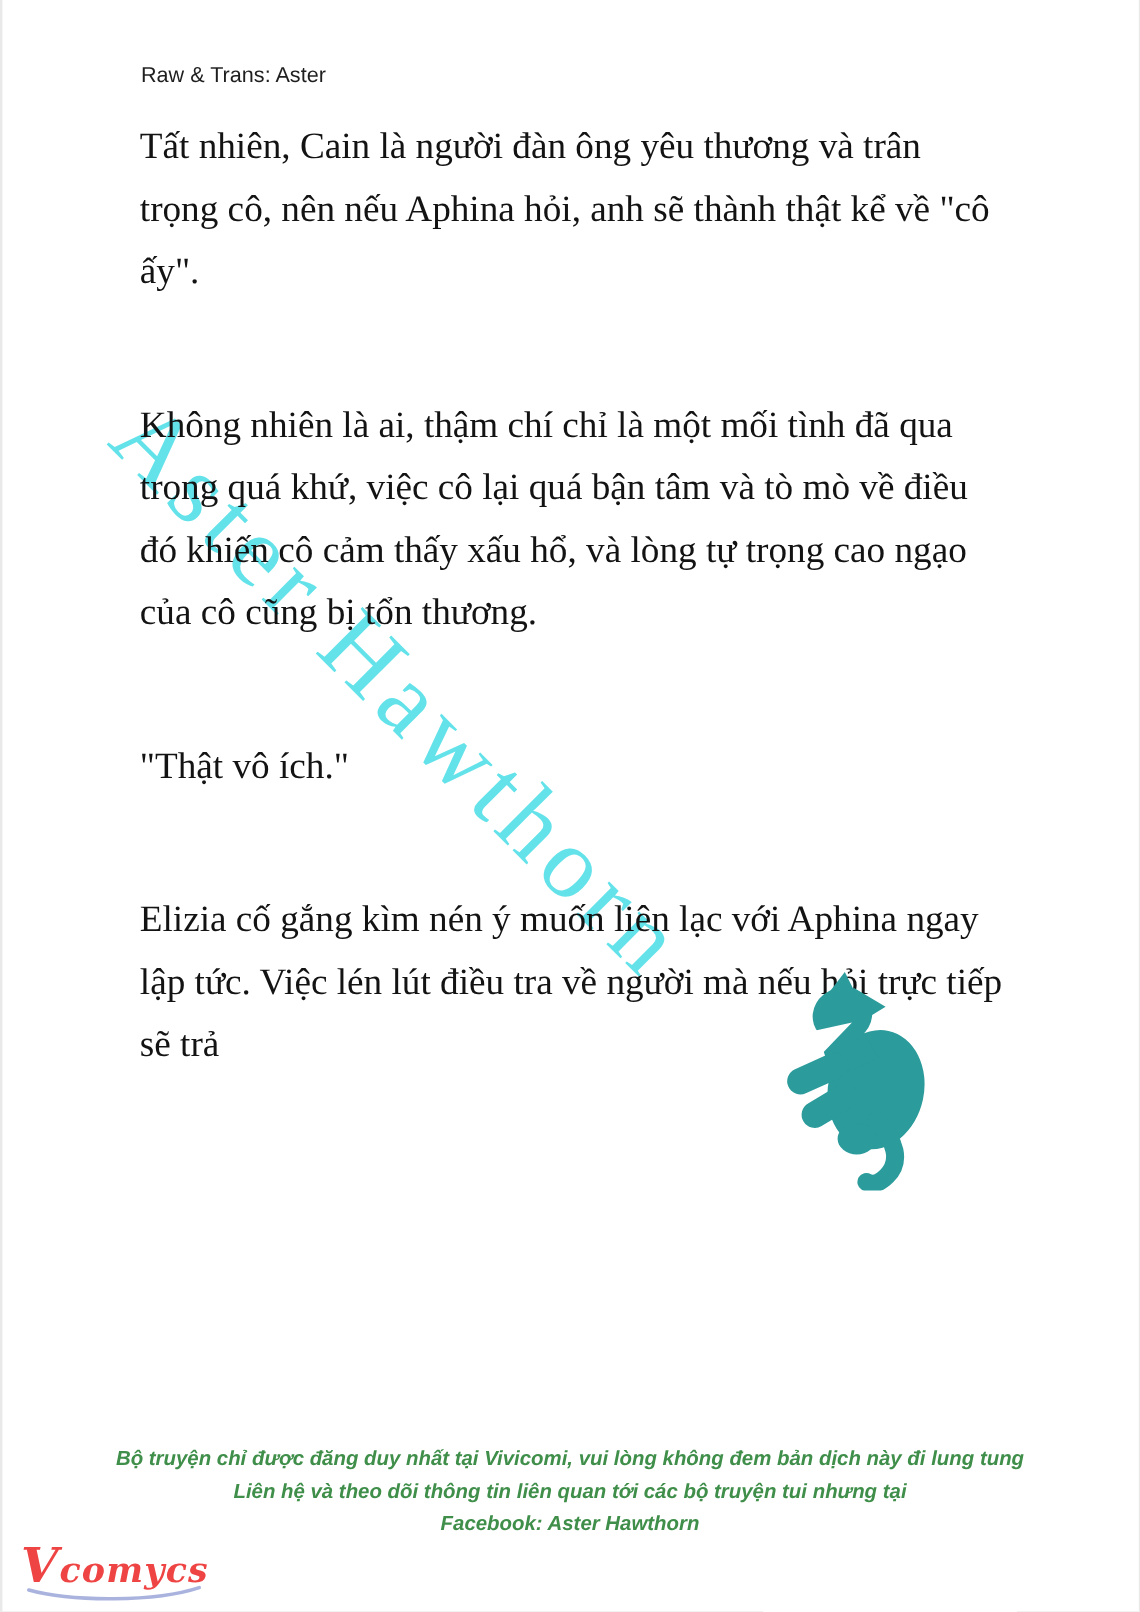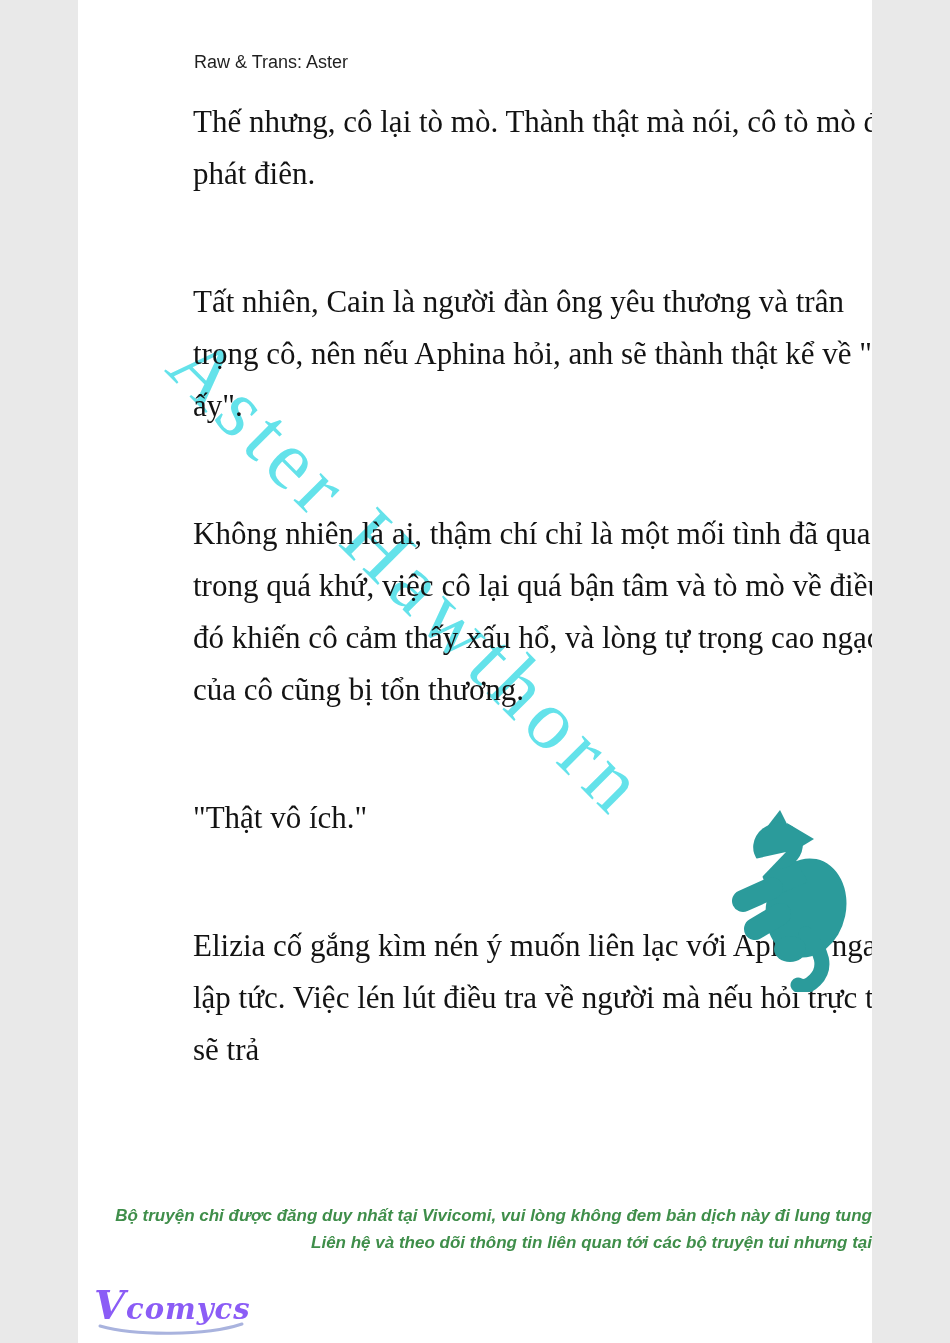--- a/index.html
+++ b/index.html
@@ -1,18 +1,18 @@
 <!DOCTYPE html>
 <html><head>
 <meta charset="utf-8">
 <style>
   html, body { margin: 0; padding: 0; background: #e9e9e9; }
   .page {
     position: relative;
-    width: 794px;
+    width: 947px;
     height: 1343px;
     margin: 0 auto;
     background: #ffffff;
     overflow: hidden;
     font-family: "Liberation Serif", serif;
   }
 
   .header-credit {
     position: absolute;
     left: 116px;
@@ -67,28 +67,28 @@
     width: 100%;
     text-align: center;
     font-family: "Liberation Sans", sans-serif;
     font-style: italic;
     font-weight: bold;
     font-size: 17px;
     line-height: 27px;
     color: #3f8e4a;
     z-index: 2;
   }
-  .footer-notice p { margin: 0; text-align: right; }
+  .footer-notice p { margin: 0; }
 
   .logo {
     position: absolute;
     left: 16px;
     top: 1288px;
     z-index: 2;
-    color: #8b5cf6;
+    color: #ef4444;
   }
   .logo-text {
     display: block;
     font-family: "DejaVu Serif", serif;
     font-style: italic;
     font-weight: bold;
     font-size: 29px;
     letter-spacing: 1px;
     line-height: 34px;
   }
@@ -100,21 +100,20 @@
 </head>
 <body>
 
 <div class="page">
 
   <div class="header-credit">Raw &amp; Trans: Aster</div>
 
   <div class="watermark">Aster Hawthorn</div>
 
   <div class="content">
-    <p>Thế nhưng, cô lại tò mò. Thành thật mà nói, cô tò mò đến phát điên.</p>
     <p>Tất nhiên, Cain là người đàn ông yêu thương và trân trọng cô, nên nếu Aphina hỏi, anh sẽ thành thật kể về "cô ấy".</p>
     <p>Không nhiên là ai, thậm chí chỉ là một mối tình đã qua trong quá khứ, việc cô lại quá bận tâm và tò mò về điều đó khiến cô cảm thấy xấu hổ, và lòng tự trọng cao ngạo của cô cũng bị tổn thương.</p>
     <p>"Thật vô ích."</p>
     <p>Elizia cố gắng kìm nén ý muốn liên lạc với Aphina ngay lập tức. Việc lén lút điều tra về người mà nếu hỏi trực tiếp sẽ trả</p>
   </div>
 
   <svg class="cat-icon" width="122" height="184" viewBox="0 0 122 184" aria-hidden="true">
     <g fill="#2B9B9B">
 
       <ellipse cx="78" cy="100" rx="40" ry="50" transform="rotate(12 78 100)"></ellipse>
@@ -135,20 +134,21 @@
 
       <path d="M78 126 C 95 143, 99 160, 87 172 C 81 178, 75 180, 70 177" fill="none" stroke="#2B9B9B" stroke-width="15" stroke-linecap="round"></path>
     </g>
 
     <polygon points="22,52 58,44 34,69" fill="#ffffff"></polygon>
   </svg>
 
   <div class="footer-notice">
     <p>Bộ truyện chỉ được đăng duy nhất tại Vivicomi, vui lòng không đem bản dịch này đi lung tung</p>
     <p>Liên hệ và theo dõi thông tin liên quan tới các bộ truyện tui nhưng tại</p>
+    <p>Facebook: Aster Hawthorn</p>
   </div>
 
   <div class="logo">
     <span class="logo-text">Vcomycs</span>
     <svg class="logo-swoosh" width="150" height="14" viewBox="0 0 150 14" aria-hidden="true">
       <path d="M4 4 C 40 14, 110 14, 146 2" stroke="#a9b3de" stroke-width="3" fill="none" stroke-linecap="round"></path>
     </svg>
   </div>
 
 </div>

